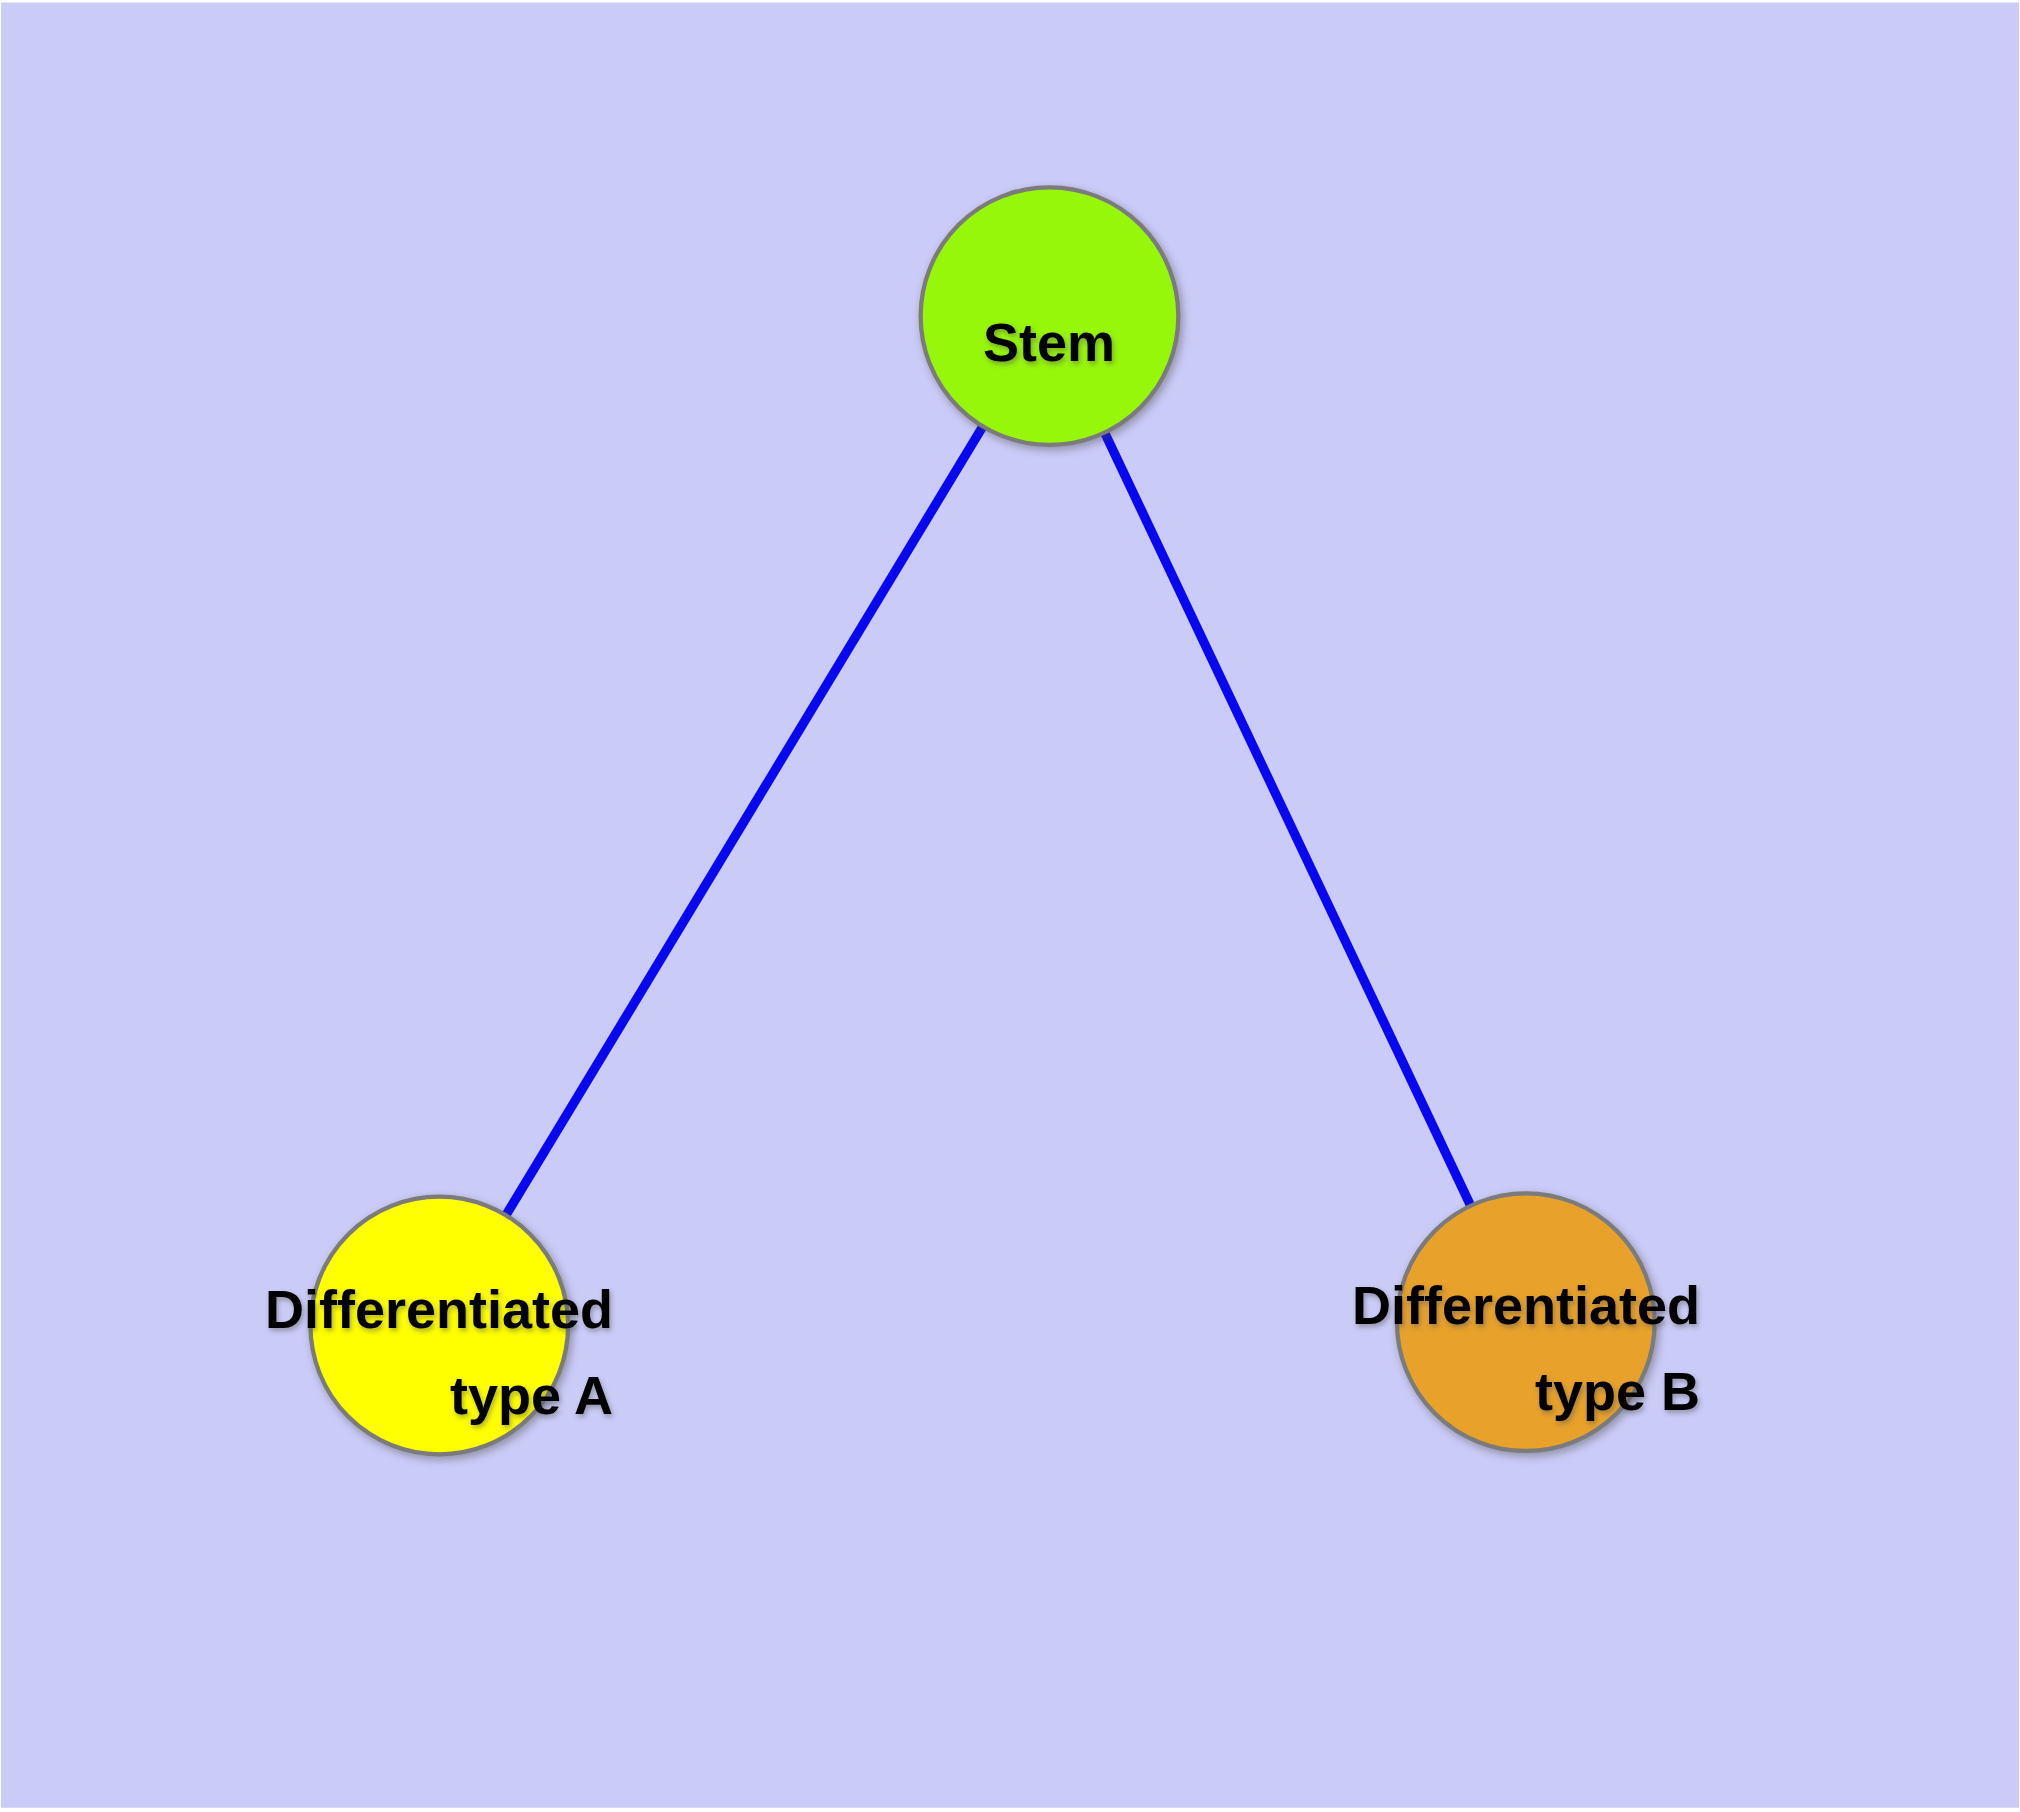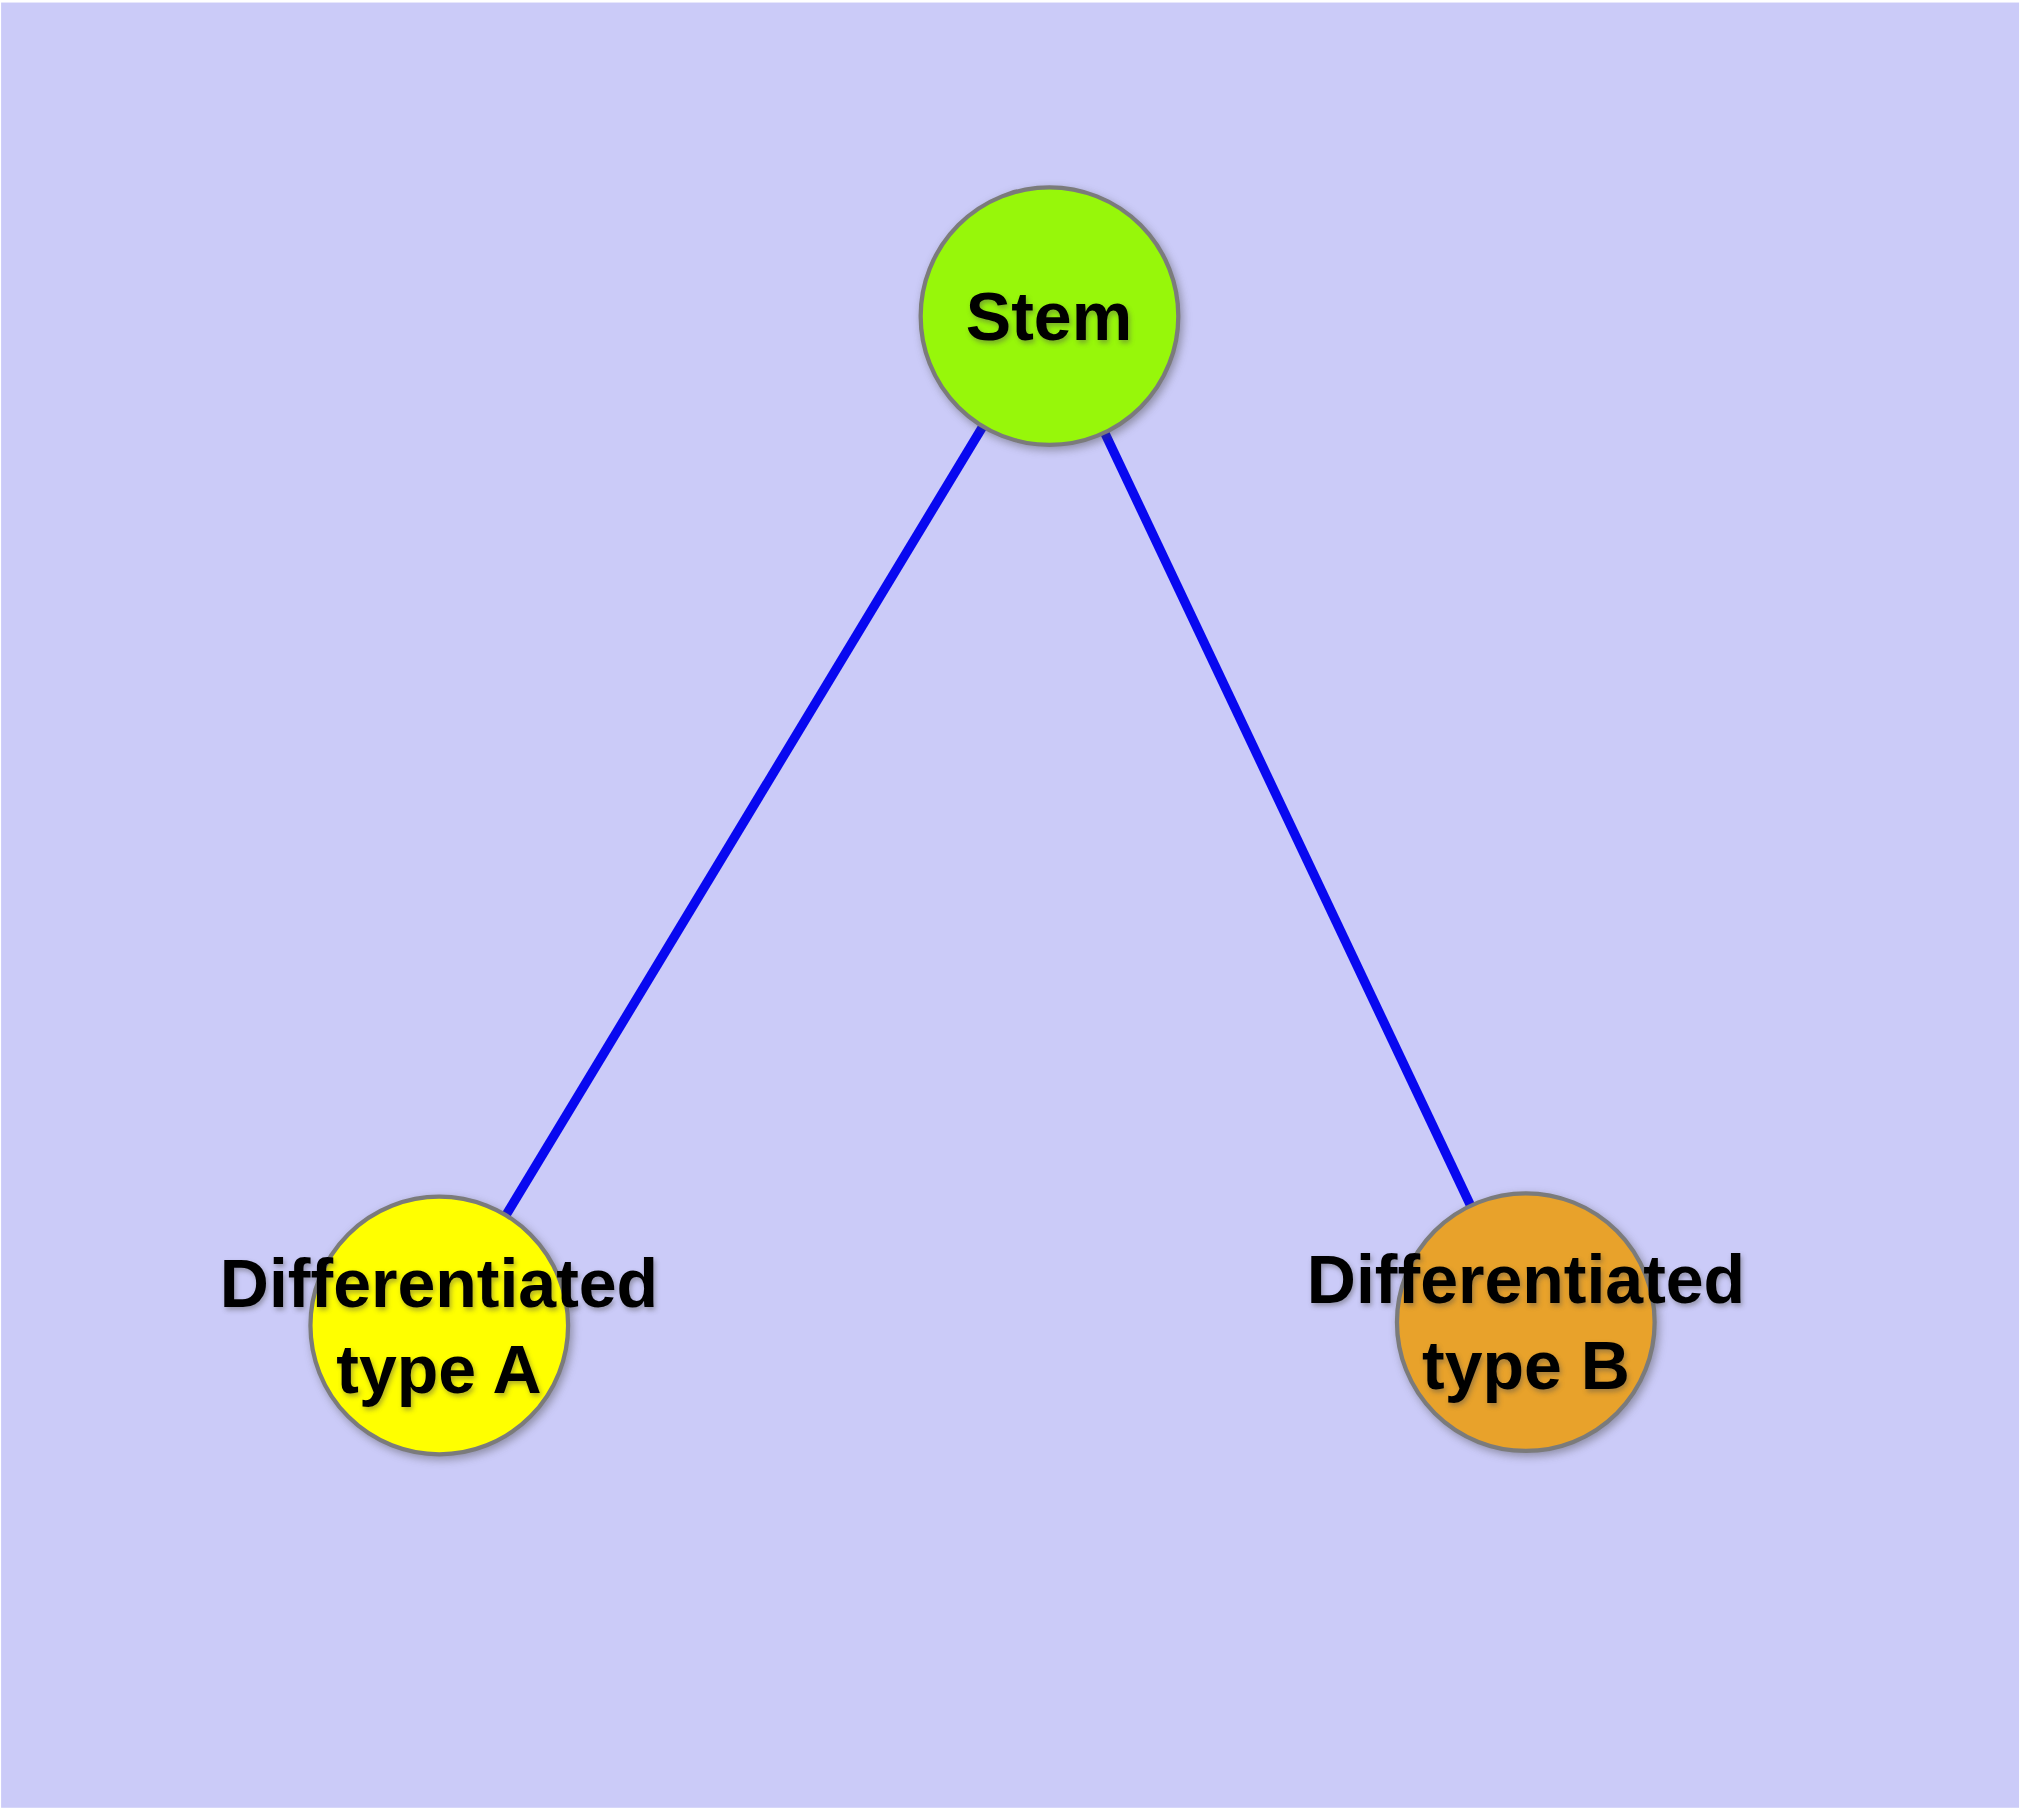--- a/index.html
+++ b/index.html
@@ -22,27 +22,28 @@
     height: 1812px;
     display: block;
   }
   #graph-svg circle {
     filter: drop-shadow(3px 4px 5px rgba(70,70,70,0.45));
   }
   .node-label {
     position: absolute;
     transform: translate(-50%, -50%);
     font-weight: bold;
-    font-size: 68px;
+    font-size: 54px;
     line-height: 86px;
     color: #000000;
-    text-align: center;
+    text-align: right;
     white-space: pre-line;
     text-shadow: 1.7px 2.5px 5.1px rgba(80,80,80,0.45);
     pointer-events: none;
+    margin-top: 26px;
   }
 </style>
 </head>
 <body>
 
 <div class="page">
   <svg id="graph-svg" xmlns="http://www.w3.org/2000/svg" viewBox="0 0 2384 2138">
       <rect x="1" y="3" width="2381" height="2130" fill="#CBCBF8"></rect>
       <line x1="1238" y1="373" x2="518" y2="1564" stroke="#0808F0" stroke-width="11"></line>
       <line x1="1238" y1="373" x2="1800" y2="1560" stroke="#0808F0" stroke-width="11"></line>

